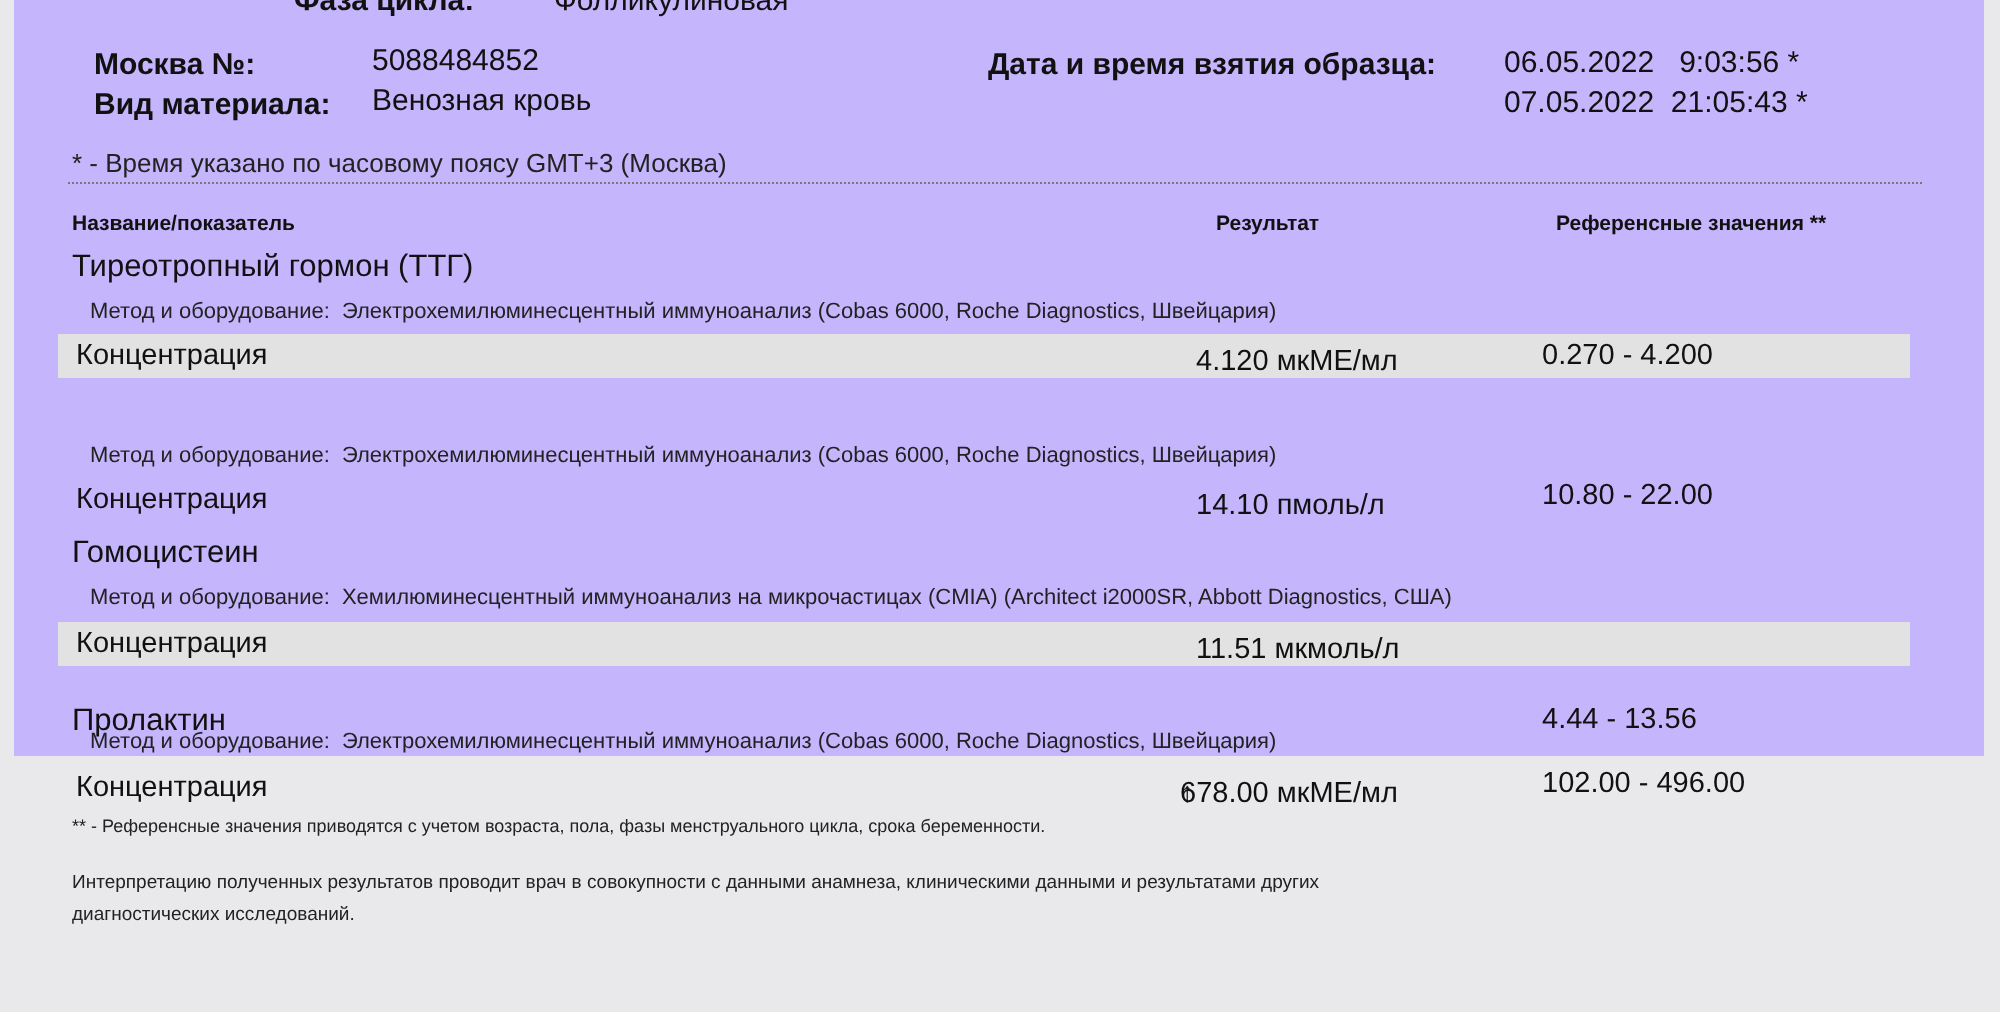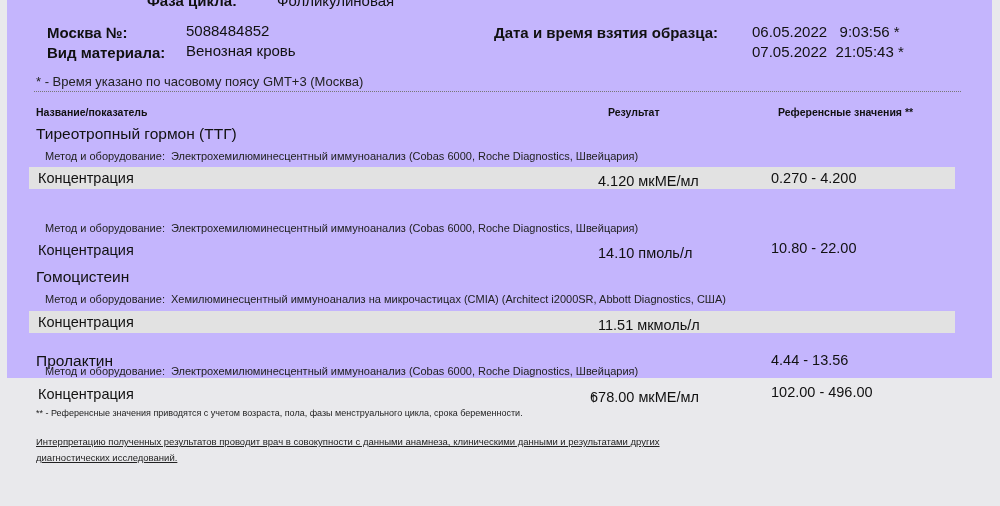--- a/index.html
+++ b/index.html
@@ -31,21 +31,21 @@
     .row {
       position: absolute; left: 22px; width: 926px; height: 22px;
     }
     .row.shaded { background: #e2e2e2; }
     .row span { position: absolute; top: 3px; font-size: 14.5px; white-space: nowrap; }
     .row .param { left: 9px; }
     .row .result { left: 569px; }
     .row .ref { left: 742px; }
     .arrow { font-size: 14px; margin-right: 2px; }
     .footnote { font-size: 9px; color: #222; }
-    .interp { font-size: 9.5px; color: #222; line-height: 16px; white-space: normal; width: 680px; text-decoration: underline; }
+    .interp { font-size: 9.5px; color: #222; line-height: 16px; white-space: normal; width: 680px; }
   </style>
 </head>
 <body>
 
 <div class="page">
 
   <span class="abs lbl phase-lbl">Фаза цикла:</span>
   <span class="abs val phase-val">Фолликулиновая</span>
 
   <span class="abs lbl" style="left:40px; top:24px;">Москва №:</span>

